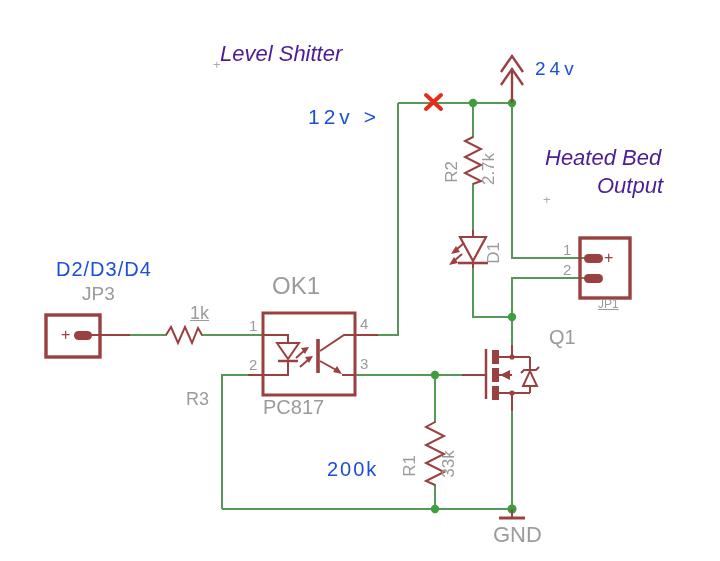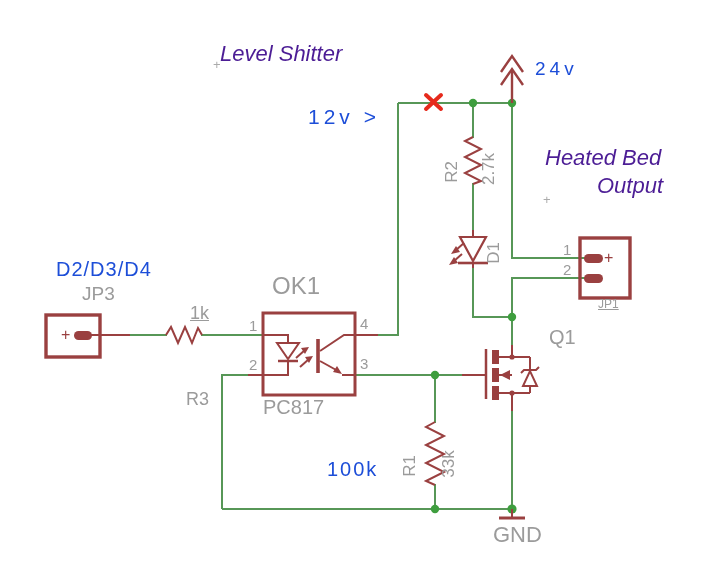--- a/index.html
+++ b/index.html
@@ -188,19 +188,19 @@
   <div class="vlabel" style="left:489px;top:169px;">2.7k</div>
   <div class="vlabel" style="left:494px;top:253px;">D1</div>
 
   <div class="t gray" style="left:563px;top:242px;font-size:15px;">1</div>
   <div class="t gray" style="left:563px;top:262px;font-size:15px;">2</div>
   <div class="t redtxt" style="left:604px;top:249px;font-size:16px;">+</div>
   <div class="t gray" style="left:598px;top:298px;font-size:12px;text-decoration:underline;">JP1</div>
 
   <div class="t gray" style="left:549px;top:326px;font-size:20px;">Q1</div>
 
-  <div class="t ann" style="left:327px;top:458px;font-size:20px;letter-spacing:2px;">100k</div>
+  <div class="t ann" style="left:327px;top:458px;font-size:20px;letter-spacing:2px;">200k</div>
   <div class="vlabel" style="left:410px;top:466px;">R1</div>
   <div class="vlabel" style="left:449px;top:464px;">33k</div>
 
   <div class="t gray" style="left:493px;top:523px;font-size:22px;">GND</div>
 
 </div>
 
 </body></html>

